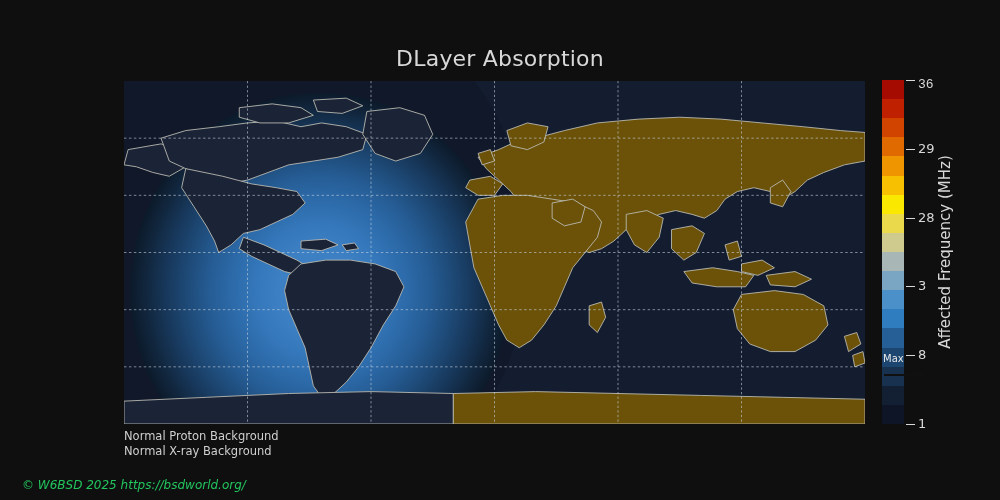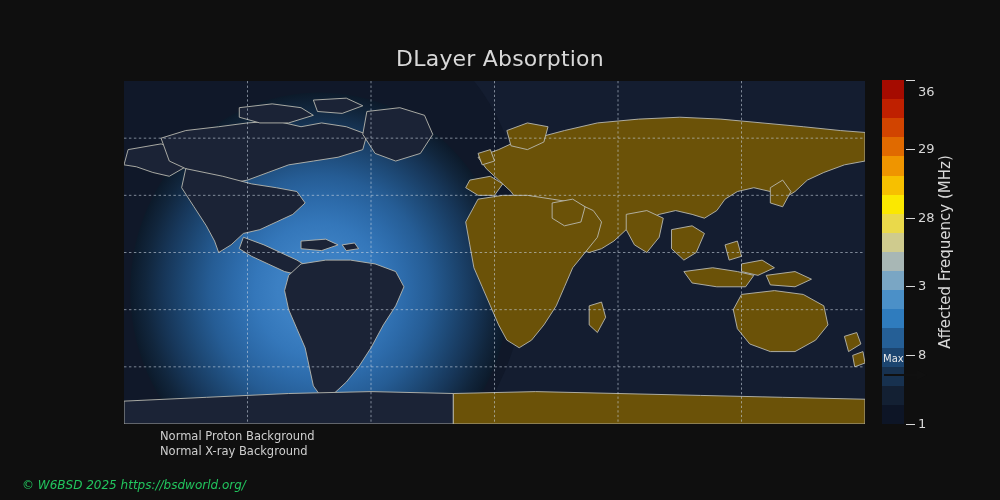--- a/index.html
+++ b/index.html
@@ -109,21 +109,20 @@
   }
 
   
   #bg-notes {
     position: absolute;
     left: 124px;
     top: 429px;
     color: #cfcfcf;
     font-size: 11.5px;
     line-height: 15px;
-    margin-left: 36px;
   }
   #timestamp {
     position: absolute;
     left: 564px;
     top: 432px;
     width: 300px;
     text-align: right;
     color: #cfcfcf;
     font-size: 11.5px;
     line-height: 15px;
@@ -284,21 +283,21 @@
         <div class="cb-ticklabel" style="top: 344px;">1</div>
         <div class="cb-tick" style="top: 275.2px;"></div>
         <div class="cb-ticklabel" style="top: 275.2px;">8</div>
         <div class="cb-tick" style="top: 206.4px;"></div>
         <div class="cb-ticklabel" style="top: 206.4px;">3</div>
         <div class="cb-tick" style="top: 137.6px;"></div>
         <div class="cb-ticklabel" style="top: 137.6px;">28</div>
         <div class="cb-tick" style="top: 68.8px;"></div>
         <div class="cb-ticklabel" style="top: 68.8px;">29</div>
         <div class="cb-tick" style="top: 0px;"></div>
-        <div class="cb-ticklabel" style="top: 12px;">36</div>
+        <div class="cb-ticklabel" style="top: 5px; font-family: Liberation Mono, monospace;">36</div>
       </div>
     <div id="max-marker" style="top: 273.029px;">
       <div class="max-text">Max</div>
       <svg class="max-arrow" width="44" height="12" viewBox="0 0 44 12">
         <line x1="1" y1="6" x2="34" y2="6" stroke="#101010" stroke-width="2.2"></line>
         <polygon points="34,1 44,6 34,11" fill="#101010"></polygon>
       </svg>
     </div>
   </div>
   <div id="cb-axis-label">Affected Frequency (MHz)</div>

